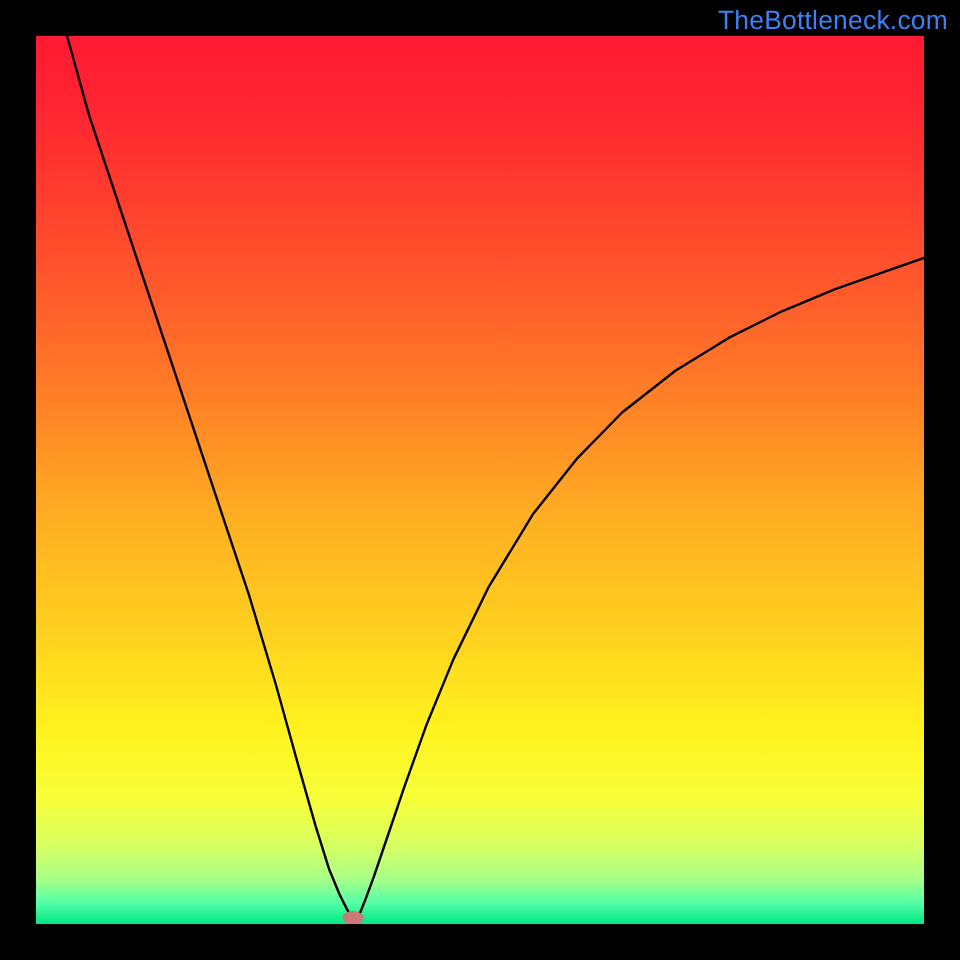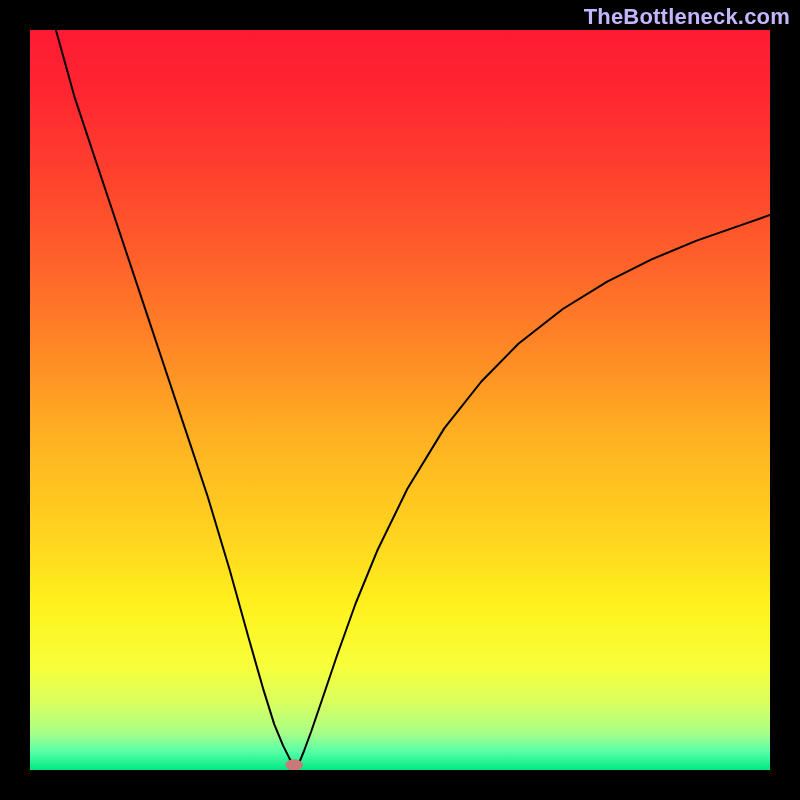--- a/index.html
+++ b/index.html
@@ -22,23 +22,23 @@
     top: 30px;
     left: 30px;
     width: 740px;
     height: 740px;
     overflow: hidden;
   }
   .watermark {
     position: absolute;
     top: 4px;
     right: 10px;
-    color: #c4b5fd;
+    color: #3b82f6;
     font-size: 22px;
-    font-weight: 700;
+    font-weight: 400;
     letter-spacing: 0.2px;
   }
   svg { display: block; }
 </style>
 </head>
 <body>
 
 <div class="frame">
 
   <div class="watermark">TheBottleneck.com</div>

